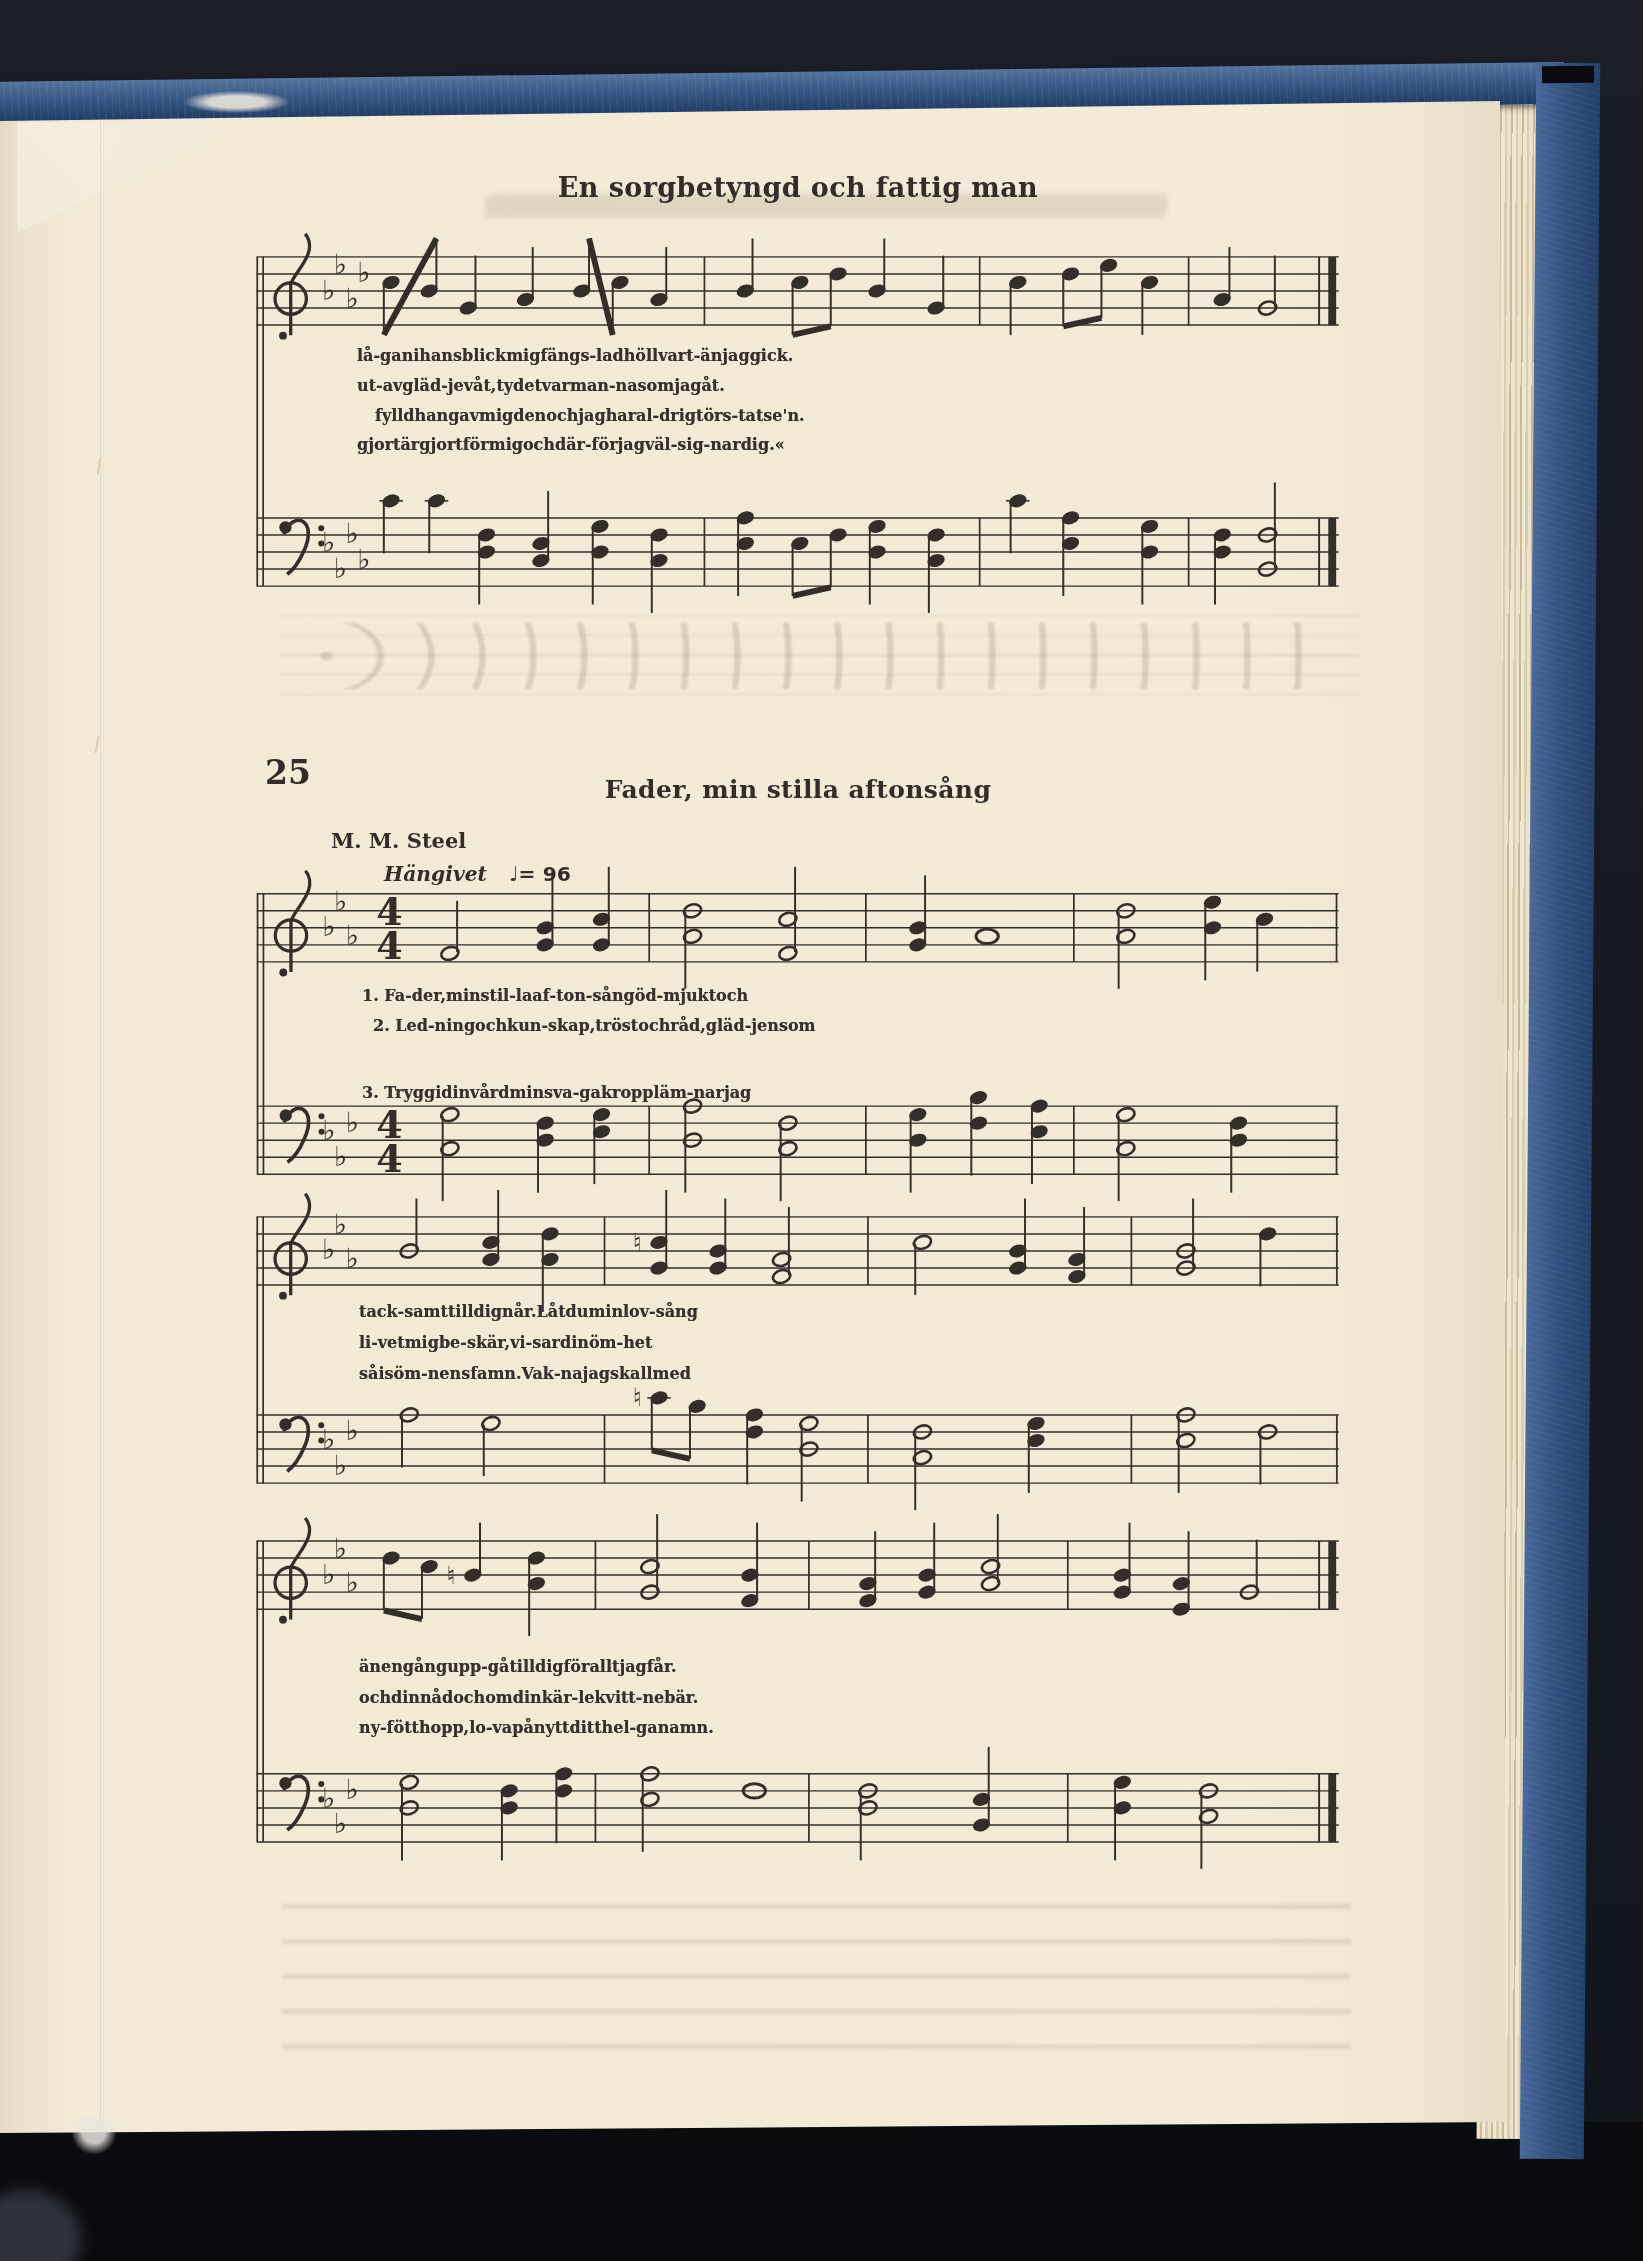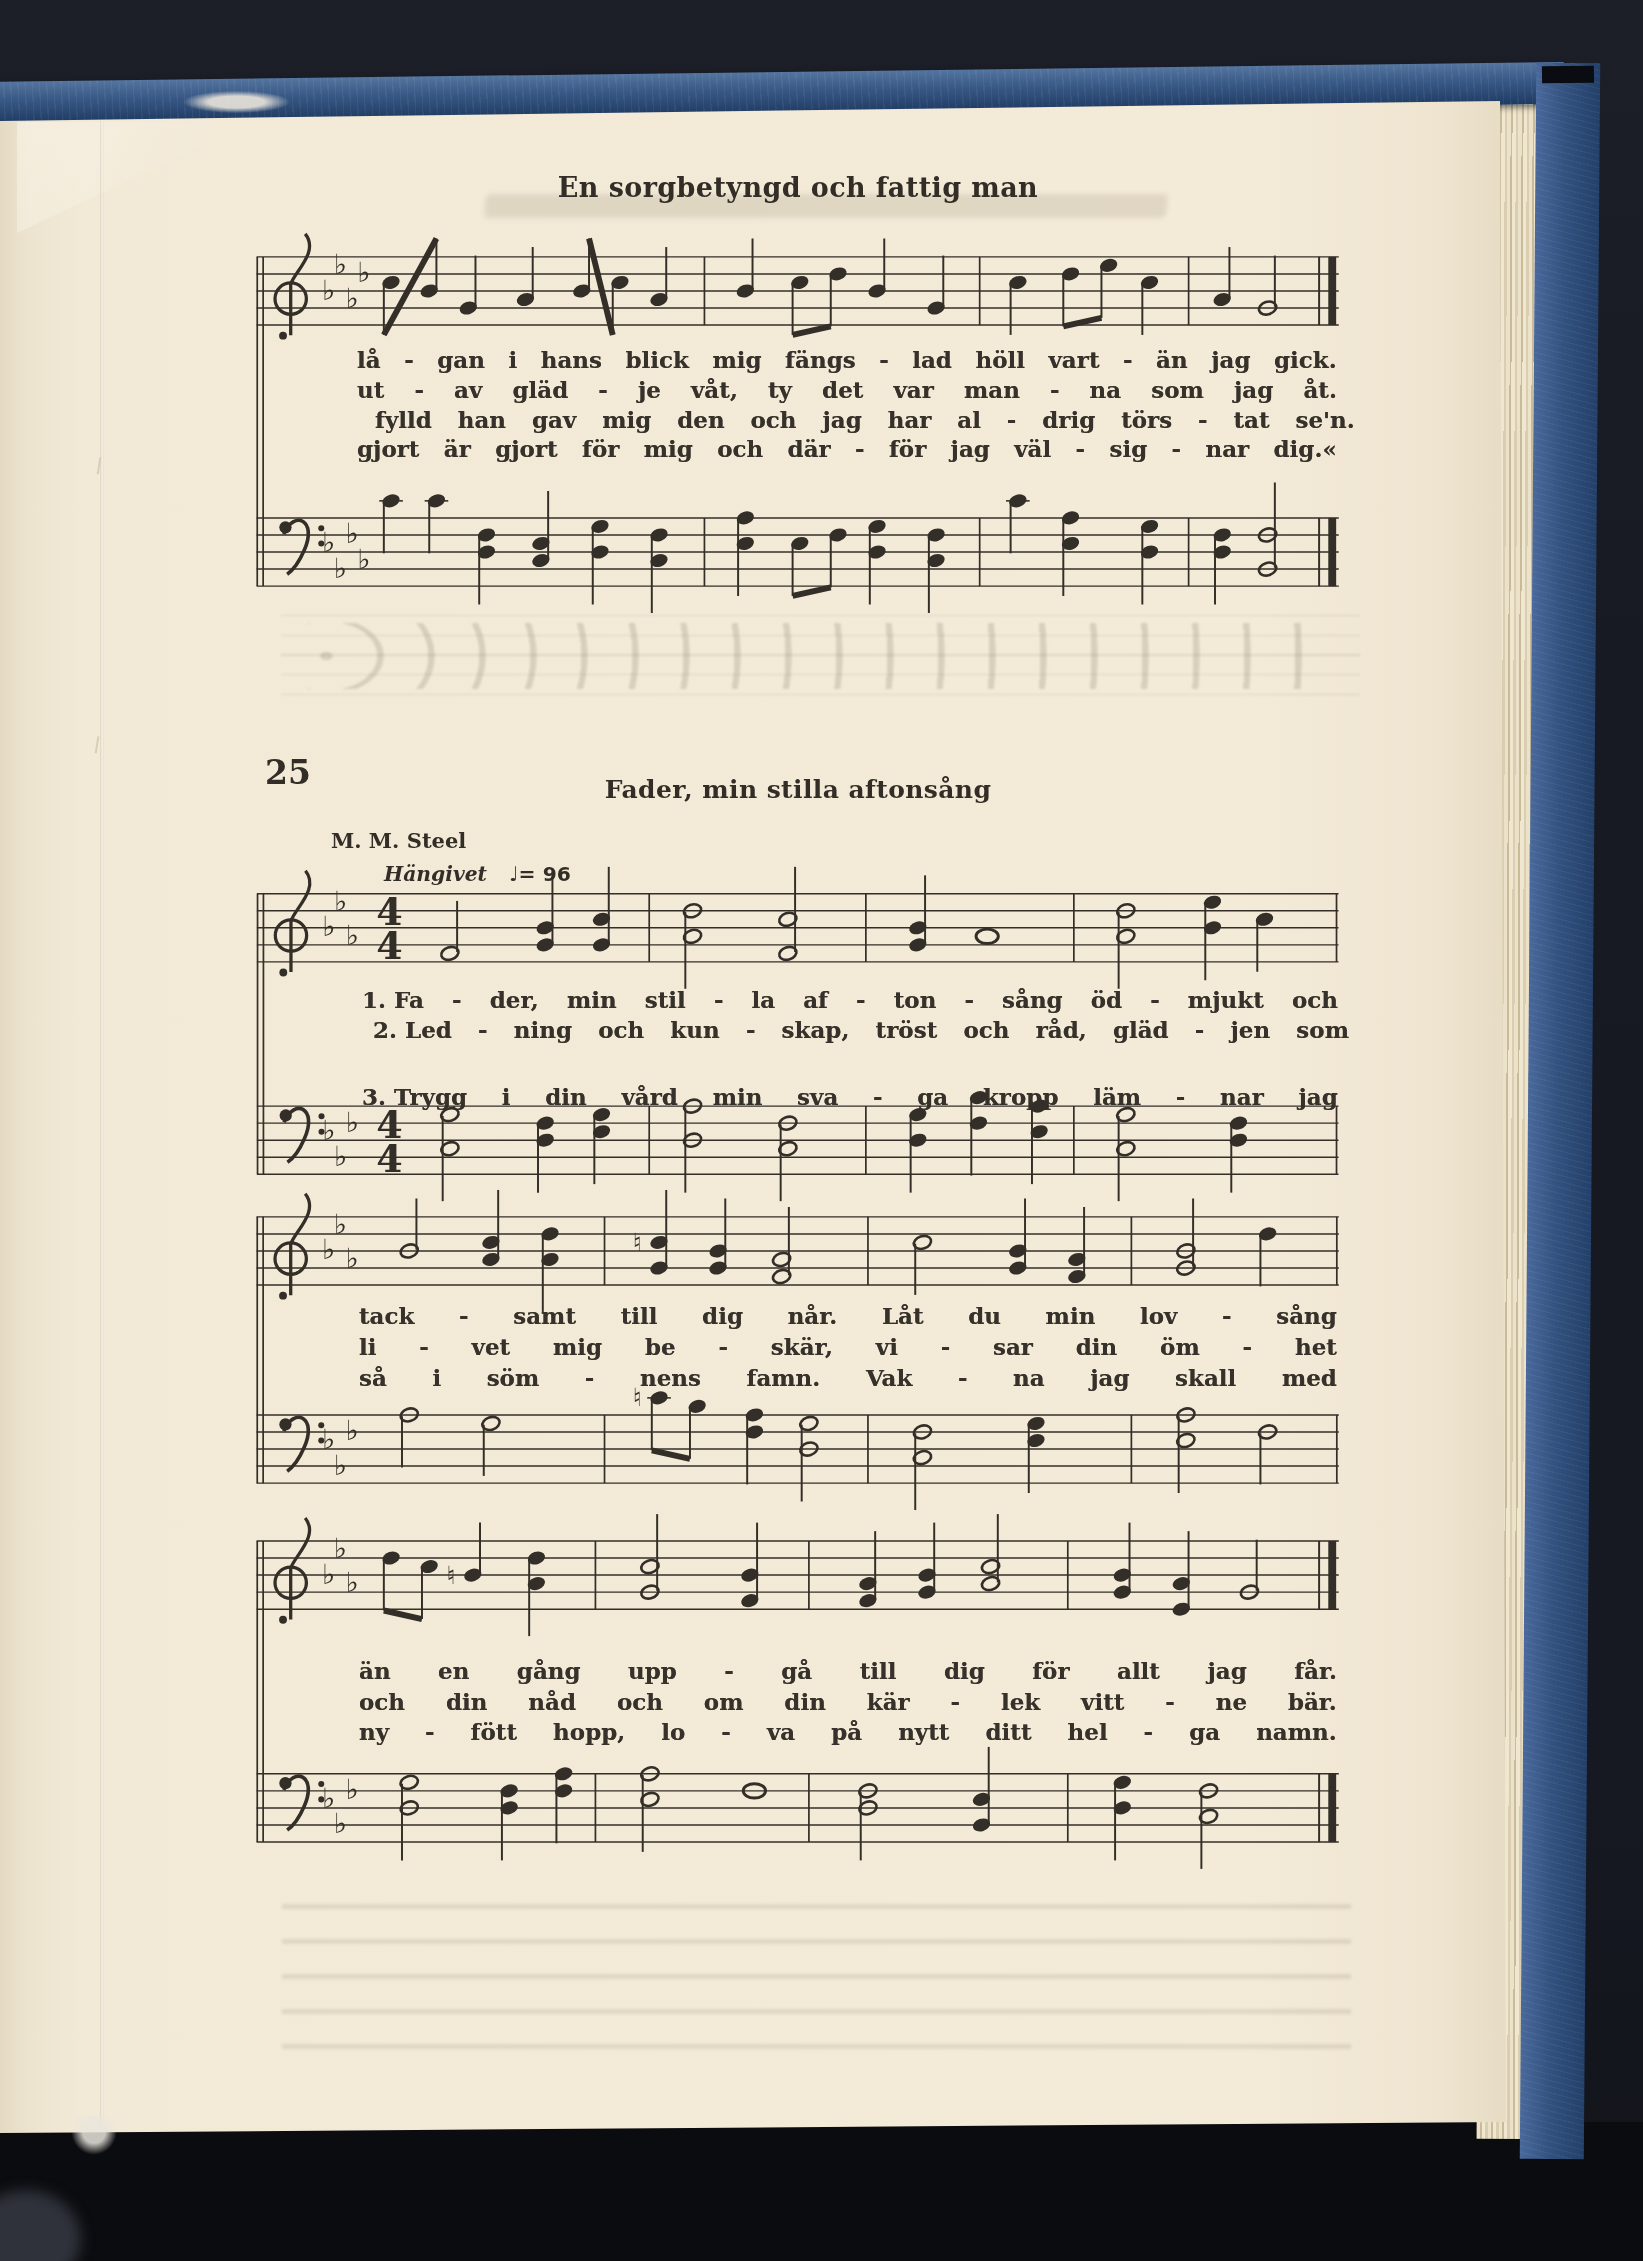--- a/index.html
+++ b/index.html
@@ -54,22 +54,22 @@
   .top-title{position:absolute;left:257px;top:155px;width:1082px;text-align:center;
         font-size:27px;font-weight:bold;letter-spacing:0.4px;margin-top:17px;}
   .h-num{position:absolute;left:265px;top:753px;font-size:33px;font-weight:bold;}
   .h-title{position:absolute;left:257px;top:775px;width:1082px;text-align:center;
         font-size:25px;font-weight:bold;letter-spacing:0.4px;}
   .h-lyricist{position:absolute;left:331px;top:828px;font-size:21px;font-weight:bold;}
   .h-composer{position:absolute;left:257px;top:832px;width:1082px;text-align:right;font-size:21px;font-weight:bold;}
   .h-tempo{position:absolute;left:384px;top:862px;font-size:20.3px;}
   .h-tempo .lbl{font-style:italic;font-weight:700;margin-right:22px;}
   .h-tempo .nt{font-family:"DejaVu Sans","Liberation Sans",sans-serif;font-weight:bold;}
-  .lyric-line{position:absolute;display:flex;justify-content:space-between;
-        font-weight:bold;font-size:23px;color:#36312a;white-space:pre;
+  .lyric-line{position:absolute;display:flex;
+        font-weight:bold;font-size:16px;color:#36312a;white-space:pre;
         text-shadow:0 0 0.4px rgba(44,40,33,.65);}
   svg.system{position:absolute;overflow:visible;}
 </style>
 </head>
 <body>
 
 <div class="scene">
   <div class="bg-bottom"></div>
   <div class="corner-blob"></div>
   <div class="page-stack"></div>

